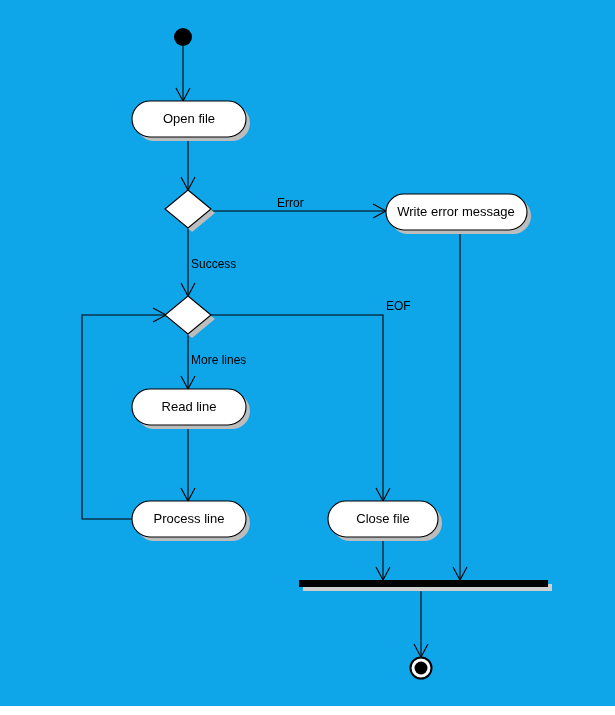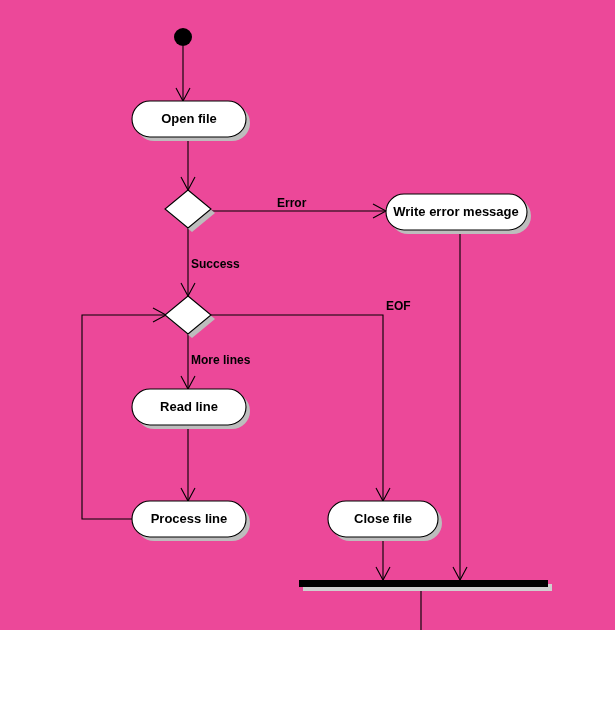--- a/index.html
+++ b/index.html
@@ -7,24 +7,23 @@
     margin: 0;
     padding: 0;
     background: #ffffff;
   }
   body {
     font-family: "Liberation Sans", sans-serif;
   }
   #diagram-canvas {
     position: relative;
     width: 615px;
-    height: 630px;
-    background: #ec4899;
+    height: 706px;
+    background: #0ea5e9;
     overflow: hidden;
-    font-weight: bold;
   }
   #diagram-svg {
     position: absolute;
     left: 0;
     top: 0;
     width: 615px;
     height: 715px;
   }
   .node-label {
     font-family: "Liberation Sans", sans-serif;

